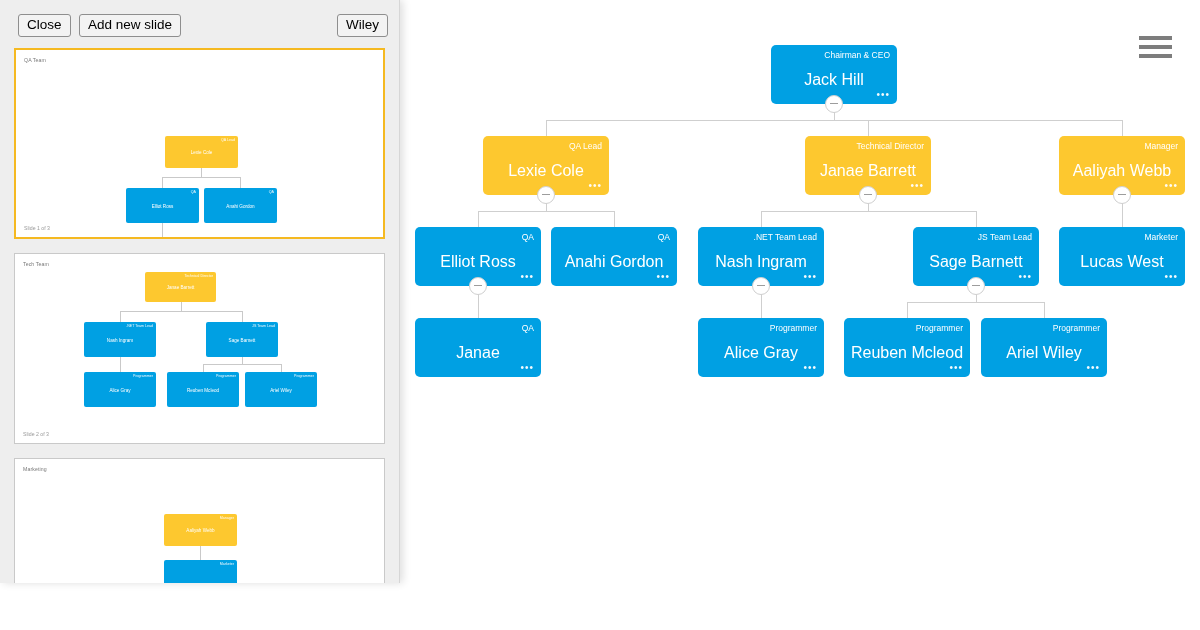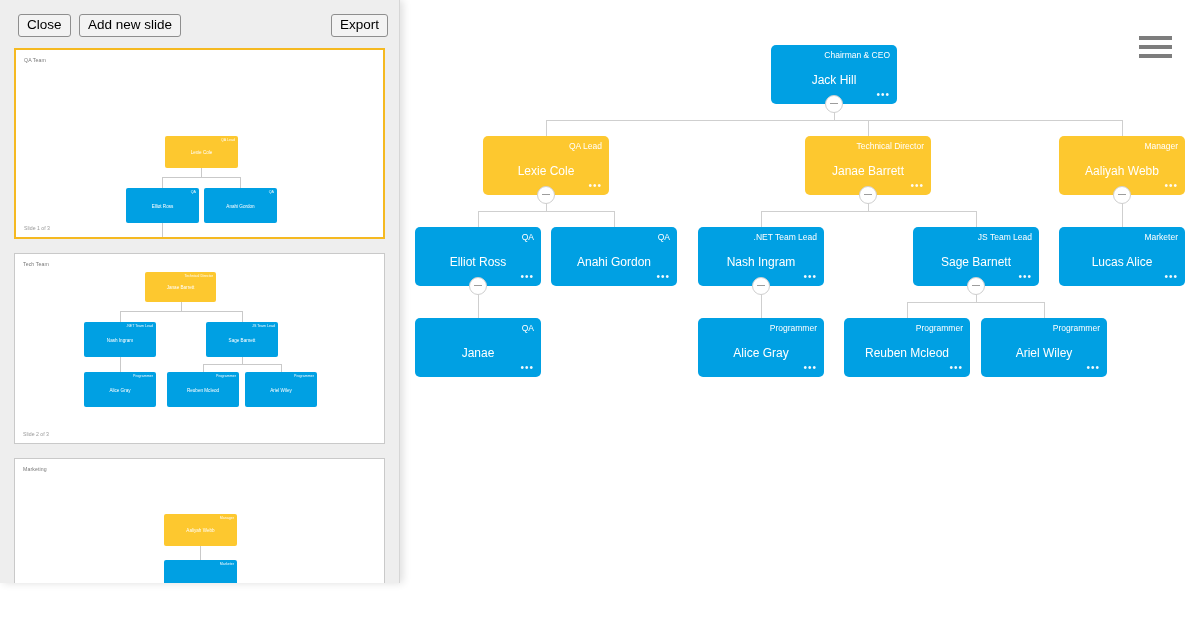--- a/index.html
+++ b/index.html
@@ -145,21 +145,21 @@
   .node .role {
     position: absolute; right: 7px; top: 5px;
     font-size: 8.5px;
     line-height: 10px;
     white-space: nowrap;
     z-index: 2;
   }
   .node .name {
     position: absolute; left: 0; right: 0; top: 28px;
     text-align: center;
-    font-size: 12px;
+    font-size: 16px;
     line-height: 14px;
     white-space: nowrap;
     z-index: 2;
   }
   .node .dots {
     position: absolute; right: 7px; bottom: 4px;
     font-size: 10px;
     letter-spacing: 1px;
     line-height: 10px;
     color: rgba(255,255,255,0.95);
@@ -189,21 +189,21 @@
 </head>
 <body>
 
 <div id="app">
 
   <div id="slides-panel">
 
     <div id="slides-toolbar">
       <button class="tbtn" id="btn-close">Close</button>
       <button class="tbtn" id="btn-add-slide">Add new slide</button>
-      <button class="tbtn" id="btn-export">Export</button>
+      <button class="tbtn" id="btn-export">Wiley</button>
     </div>
 
     <div id="slides-scroll">
 
       <div class="slide-thumb active">
         <div class="slide-title">QA Team</div>
         <div class="slide-canvas">
           <div class="mline v" style="left:185px;top:117px;height:11px;"></div>
           <div class="mline h" style="left:146px;top:127px;width:78px;"></div>
           <div class="mline v" style="left:146px;top:127px;height:11px;"></div>
@@ -386,21 +386,21 @@
         <div class="box"></div>
         <div class="role">JS Team Lead</div>
         <div class="name">Sage Barnett</div>
         <div class="dots">•••</div>
         <div class="toggle"></div>
       </div>
 
       <div class="node blue" style="left:659px;top:227px;">
         <div class="box"></div>
         <div class="role">Marketer</div>
-        <div class="name">Lucas Alice</div>
+        <div class="name">Lucas West</div>
         <div class="dots">•••</div>
       </div>
 
       <div class="node blue" style="left:15px;top:318px;">
         <div class="box"></div>
         <div class="role">QA</div>
         <div class="name">Janae</div>
         <div class="dots">•••</div>
       </div>
 

